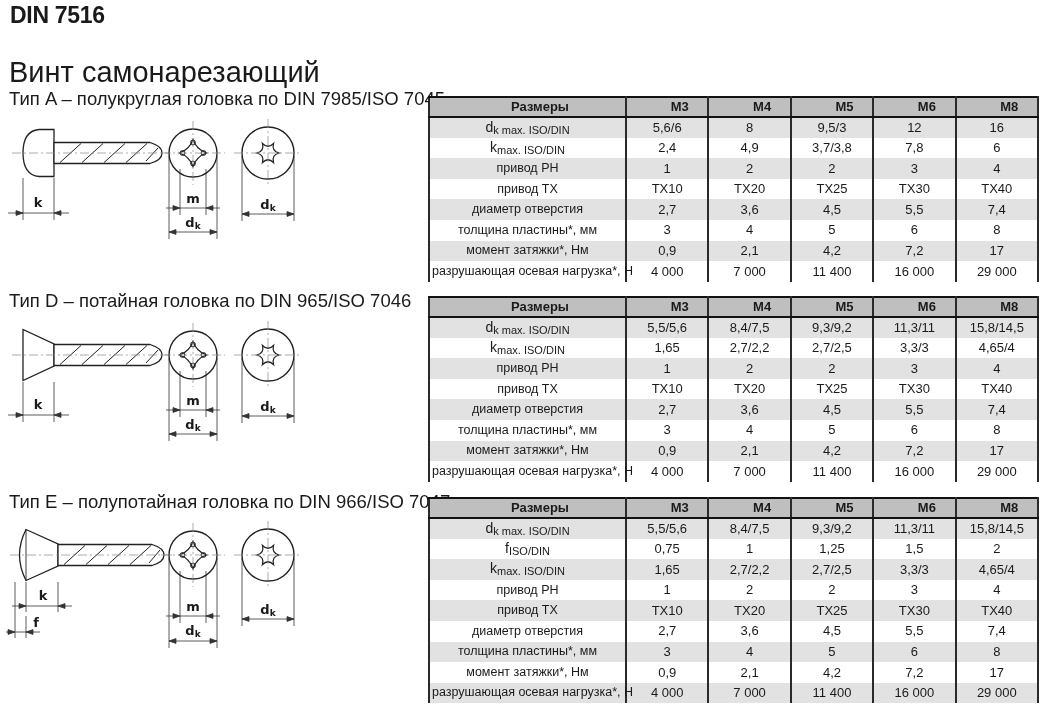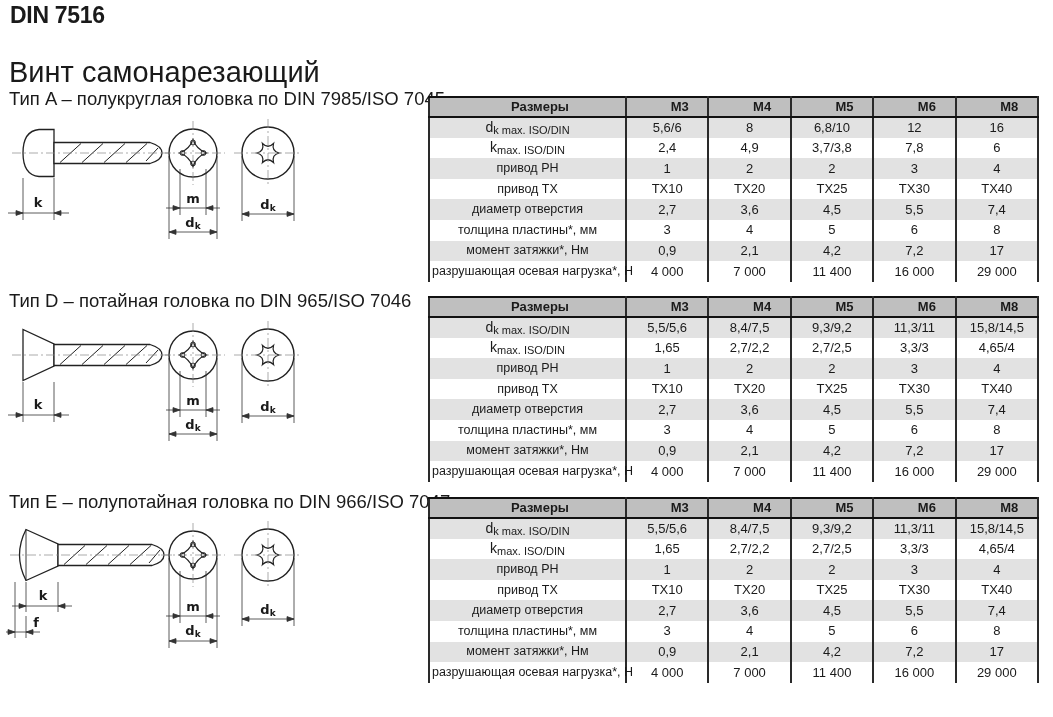--- a/index.html
+++ b/index.html
@@ -127,21 +127,21 @@
         <th>M5</th>
         <th>M6</th>
         <th>M8</th>
       </tr>
     </thead>
     <tbody>
       <tr>
         <td class="rowlabel"><span class="dimletter">d</span><sub>k max. ISO/DIN</sub></td>
         <td>5,6/6</td>
         <td>8</td>
-        <td>6,8/10</td>
+        <td>9,5/3</td>
         <td>12</td>
         <td>16</td>
       </tr>
       <tr>
         <td class="rowlabel"><span class="dimletter">k</span><sub>max. ISO/DIN</sub></td>
         <td>2,4</td>
         <td>4,9</td>
         <td>3,7/3,8</td>
         <td>7,8</td>
         <td>6</td>
@@ -444,20 +444,28 @@
     <tbody>
       <tr>
         <td class="rowlabel"><span class="dimletter">d</span><sub>k max. ISO/DIN</sub></td>
         <td>5,5/5,6</td>
         <td>8,4/7,5</td>
         <td>9,3/9,2</td>
         <td>11,3/11</td>
         <td>15,8/14,5</td>
       </tr>
       <tr>
+        <td class="rowlabel"><span class="dimletter">f</span><sub>ISO/DIN</sub></td>
+        <td>0,75</td>
+        <td>1</td>
+        <td>1,25</td>
+        <td>1,5</td>
+        <td>2</td>
+      </tr>
+      <tr>
         <td class="rowlabel"><span class="dimletter">k</span><sub>max. ISO/DIN</sub></td>
         <td>1,65</td>
         <td>2,7/2,2</td>
         <td>2,7/2,5</td>
         <td>3,3/3</td>
         <td>4,65/4</td>
       </tr>
       <tr>
         <td class="rowlabel">привод PH</td>
         <td>1</td>

